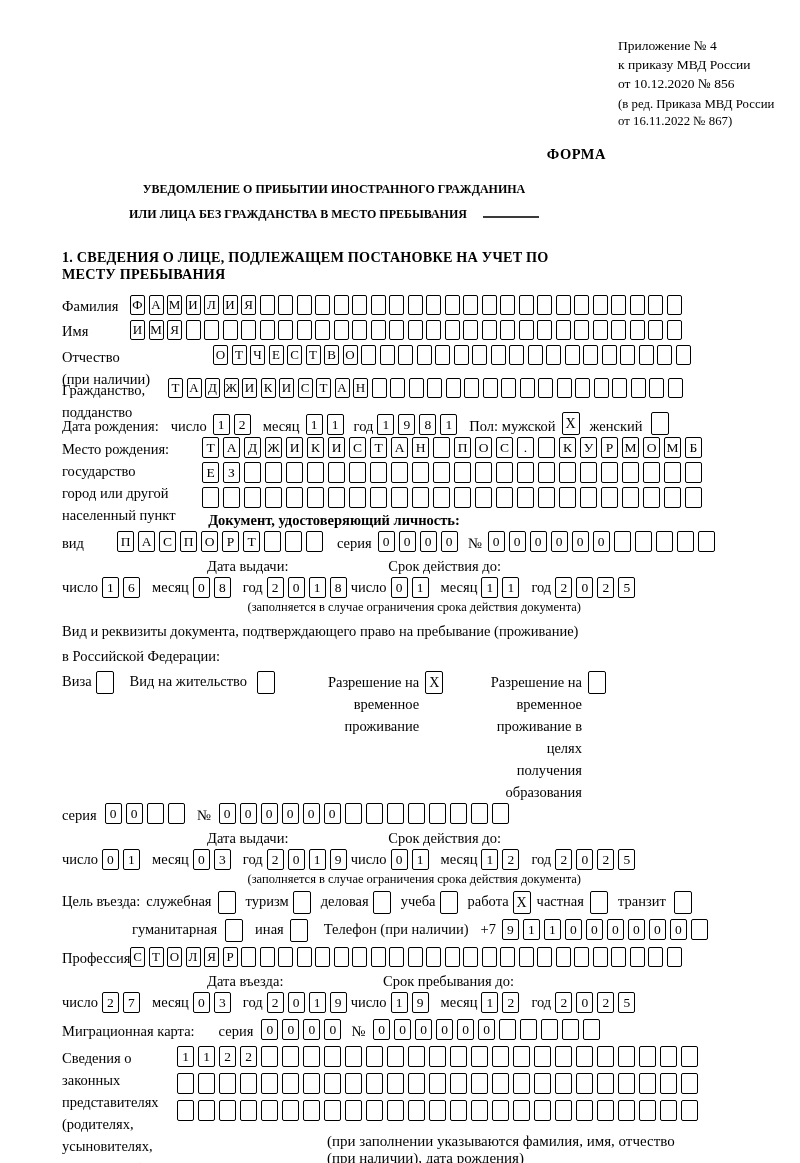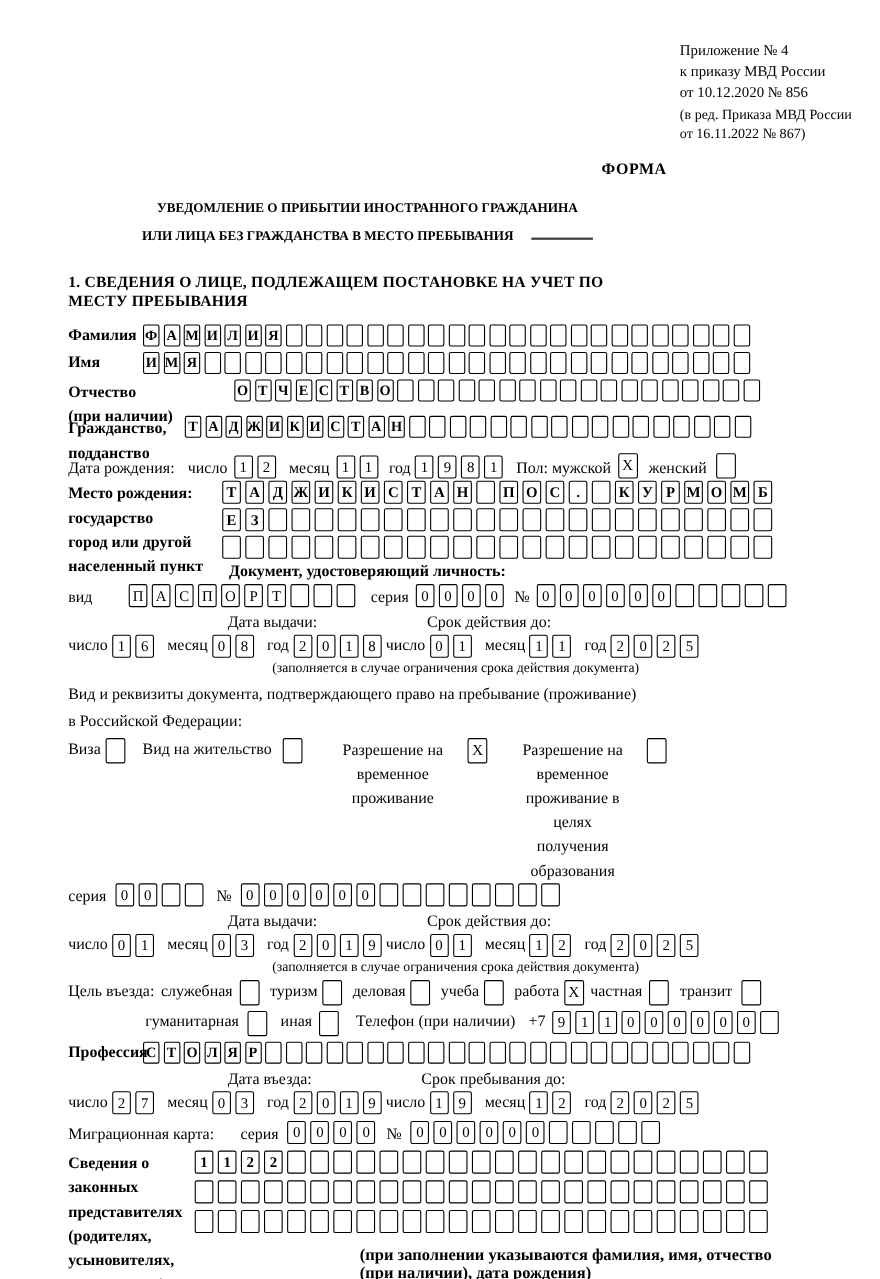--- a/index.html
+++ b/index.html
@@ -14,21 +14,21 @@
   
   .ref { margin-left: 556px; width: 165px; font-size: 13.5px; line-height: 19px; }
   .ref .amend { font-size: 12.8px; line-height: 17px; margin-top: 3px; }
   .forma { text-align: right; font-weight: bold; font-size: 14.5px; margin-top: 16px; letter-spacing: .5px; }
 
   .title { text-align: center; font-weight: bold; font-size: 12px; line-height: 25px; margin-top: 14px; }
   .uline { display: inline-block; width: 56px; border-bottom: 2px solid #3a3a3a; margin-left: 16px; }
   .sect { font-weight: bold; font-size: 14.2px; margin-top: 22px; letter-spacing: .2px; }
 
   
-  .frow { display: flex; align-items: flex-start; margin-top: 0; font-weight: bold; }
+  .frow { display: flex; align-items: flex-end; margin-top: 0; }
   .frow.abs { position: relative; }
   .flabel { flex: 0 0 auto; padding-top: 2px; }
   .abslabel { position: absolute; left: 0; top: 1px; line-height: 22px; }
   .lbl { padding-top: 2px; flex: 0 0 auto; }
 
   
   .cells { display: flex; flex: 0 0 auto; }
   .cell {
     flex: none; width: 15px; height: 20px; margin-right: 3.5px;
     border: 1.5px solid #000; border-radius: 2px;
@@ -50,21 +50,21 @@
   .dh .b { margin-left: auto; margin-right: 105px; }
   .dr { display: flex; align-items: flex-end; }
   .dg { display: flex; align-items: center; }
   .dg .lbl { padding-top: 0; }
   .dg .cells { margin-left: 4px; }
   .dg .lbl + .cells + .lbl, .dg .mlb { margin-left: 8px; }
   .fnote { text-align: right; padding-right: 25px; font-size: 12.5px; margin-top: 2px; }
 
   
   .opts { display: flex; align-items: flex-start; }
-  .optml { text-align: center; line-height: 22px; }
+  .optml { text-align: right; line-height: 22px; }
   .center-b { text-align: center; font-weight: bold; margin-top: 4px; }
 
   .ml4{margin-left:4px}.ml6{margin-left:6px}.ml8{margin-left:8px}.ml10{margin-left:10px}
   .ml12{margin-left:12px}.ml16{margin-left:16px}
   .ml20{margin-left:20px}.ml24{margin-left:24px}
   .mt2{margin-top:2px}.mt4{margin-top:4px}.mt5{margin-top:5px}.mt6{margin-top:6px}
   .mb5{margin-bottom:5px}.mb13{margin-bottom:13px}.mb26{margin-bottom:14px}
 
   .rep-foot { font-size: 15px; margin-left: 150px; margin-top: 12px; }
 </style>

